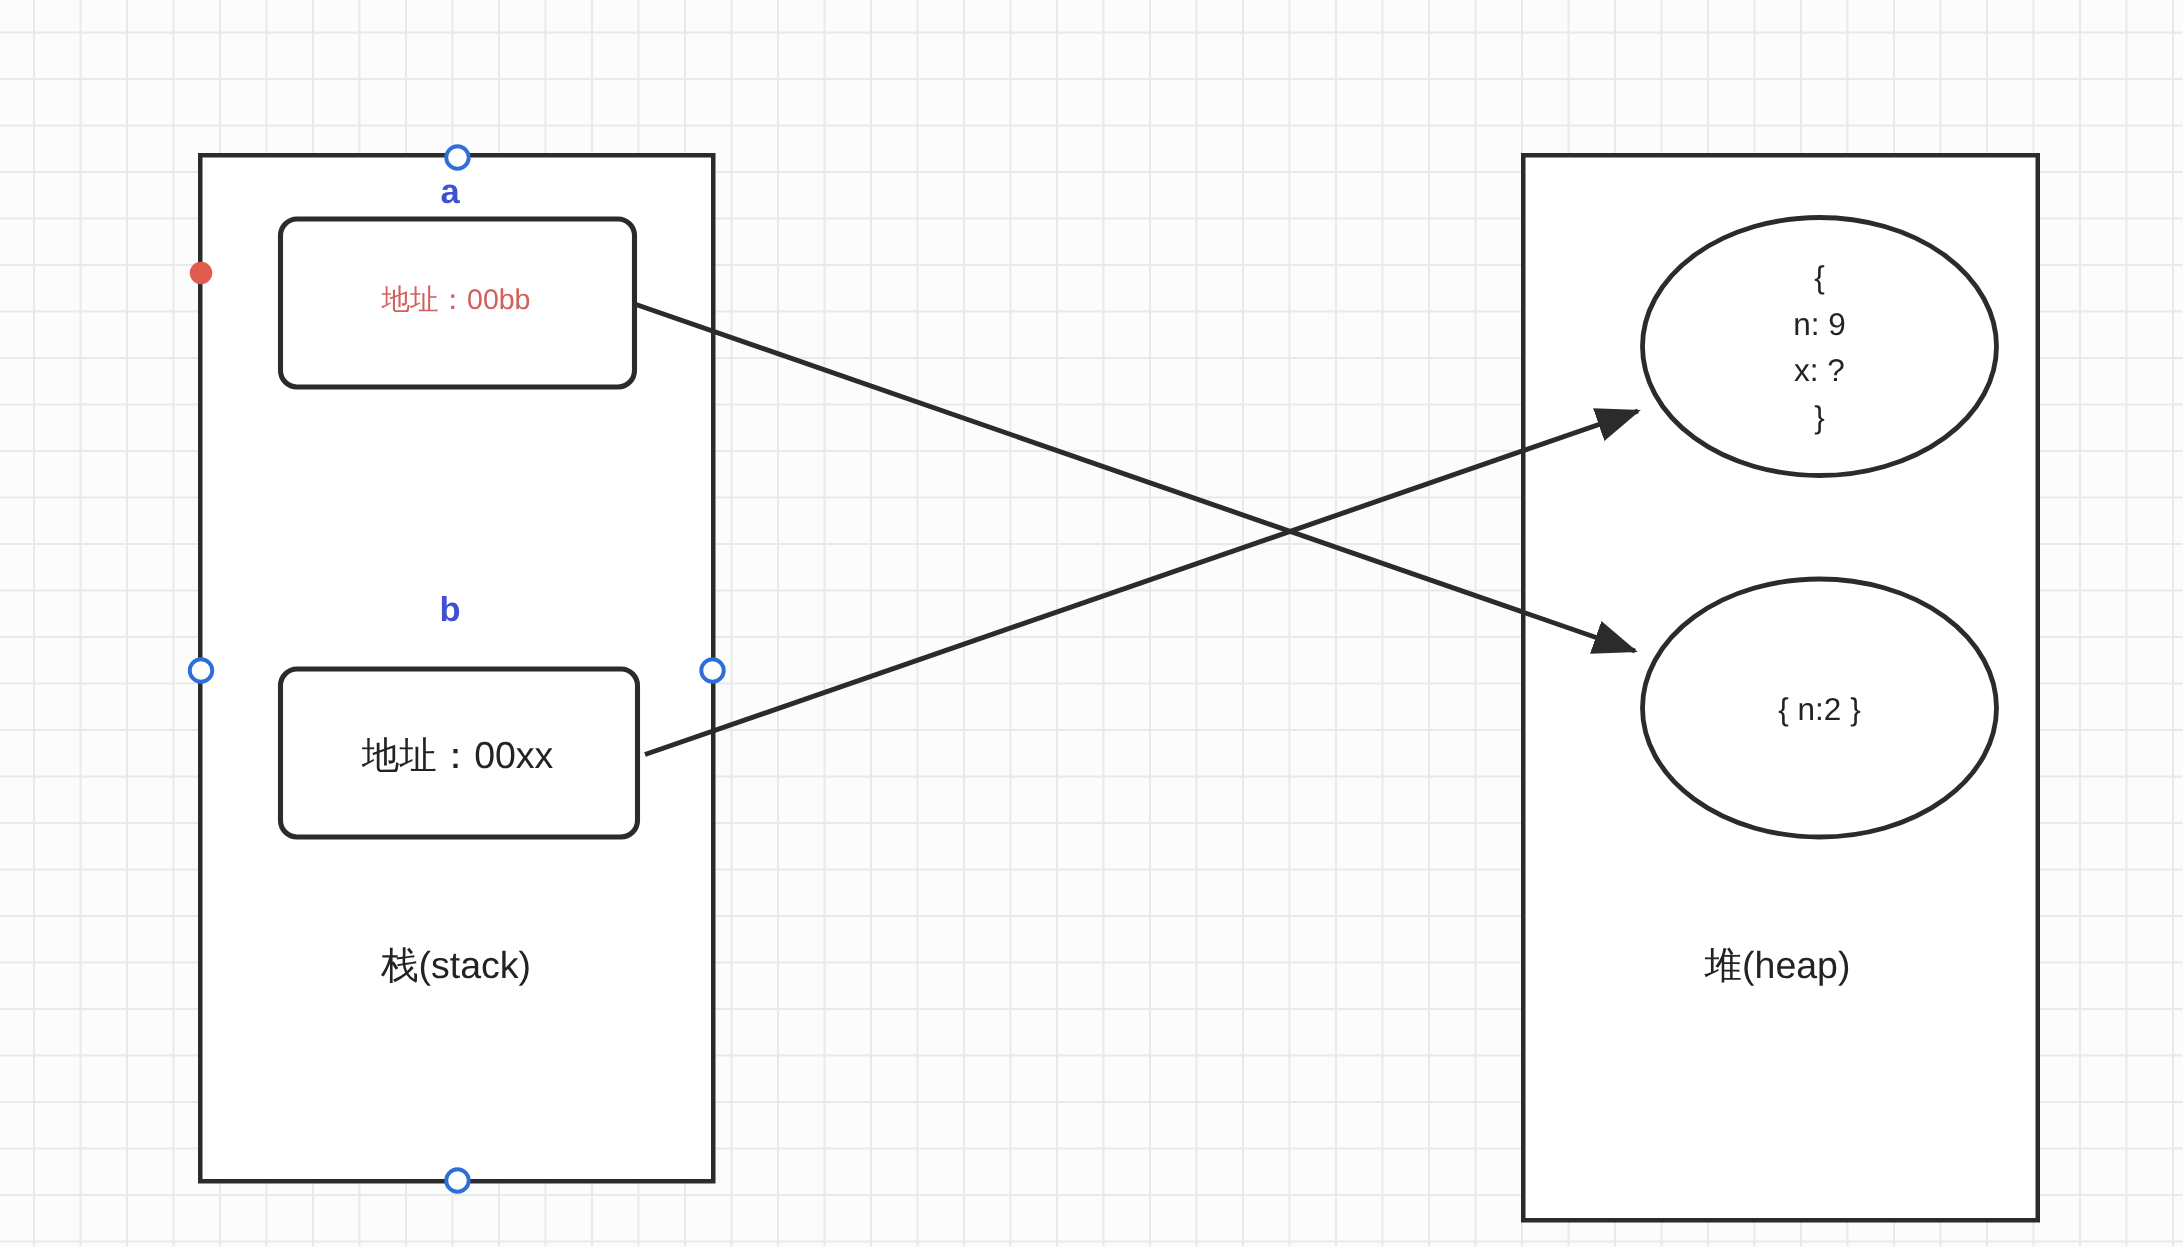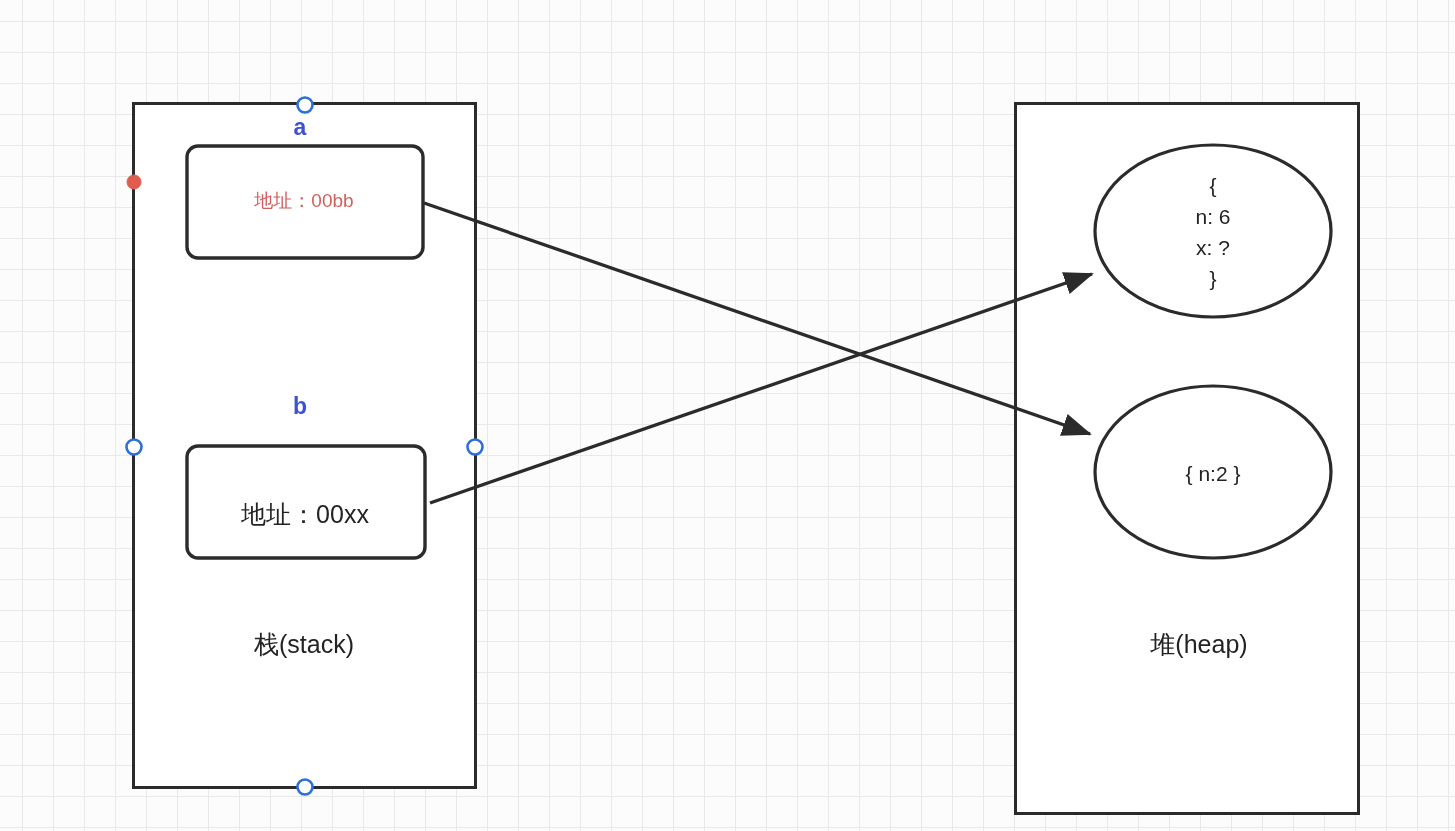--- a/index.html
+++ b/index.html
@@ -104,26 +104,26 @@
     <circle cx="134" cy="447" r="7.5" fill="#ffffff" stroke="#2d6fd6" stroke-width="2.6"></circle>
     <circle cx="475" cy="447" r="7.5" fill="#ffffff" stroke="#2d6fd6" stroke-width="2.6"></circle>
     <circle cx="305" cy="787" r="7.5" fill="#ffffff" stroke="#2d6fd6" stroke-width="2.6"></circle>
     <circle cx="134" cy="182" r="7" fill="#e05c4e" stroke="#e05c4e" stroke-width="1"></circle>
   </svg>
 
   <div class="txt center-txt var-label" style="left:300px; top:113px;">a</div>
   <div class="txt center-txt var-label" style="left:300px; top:392px;">b</div>
 
   <div class="txt center-txt addr-red" style="left:304px; top:189px;">地址：00bb</div>
-  <div class="txt center-txt addr-black" style="left:305px; top:489px;margin-top:10px;">地址：00xx</div>
+  <div class="txt center-txt addr-black" style="left:305px; top:489px;">地址：00xx</div>
 
   <div class="txt center-txt region-label" style="left:304px; top:629px;text-align:right;">栈(stack)</div>
-  <div class="txt center-txt region-label" style="left:1185px; top:629px;margin-left:14px;">堆(heap)</div>
+  <div class="txt center-txt region-label" style="left:1185px; top:629px;">堆(heap)</div>
 
   <div class="txt center-txt obj-text" style="left:1213px; top:173px;">{</div>
-  <div class="txt center-txt obj-text" style="left:1213px; top:204px;">n: 6</div>
+  <div class="txt center-txt obj-text" style="left:1213px; top:204px;">n: 9</div>
   <div class="txt center-txt obj-text" style="left:1213px; top:235px;">x: ?</div>
   <div class="txt center-txt obj-text" style="left:1213px; top:266px;">}</div>
 
   <div class="txt center-txt obj-text" style="left:1213px; top:461px;">{ n:2 }</div>
 
 
 </div>
 
 </body></html>

